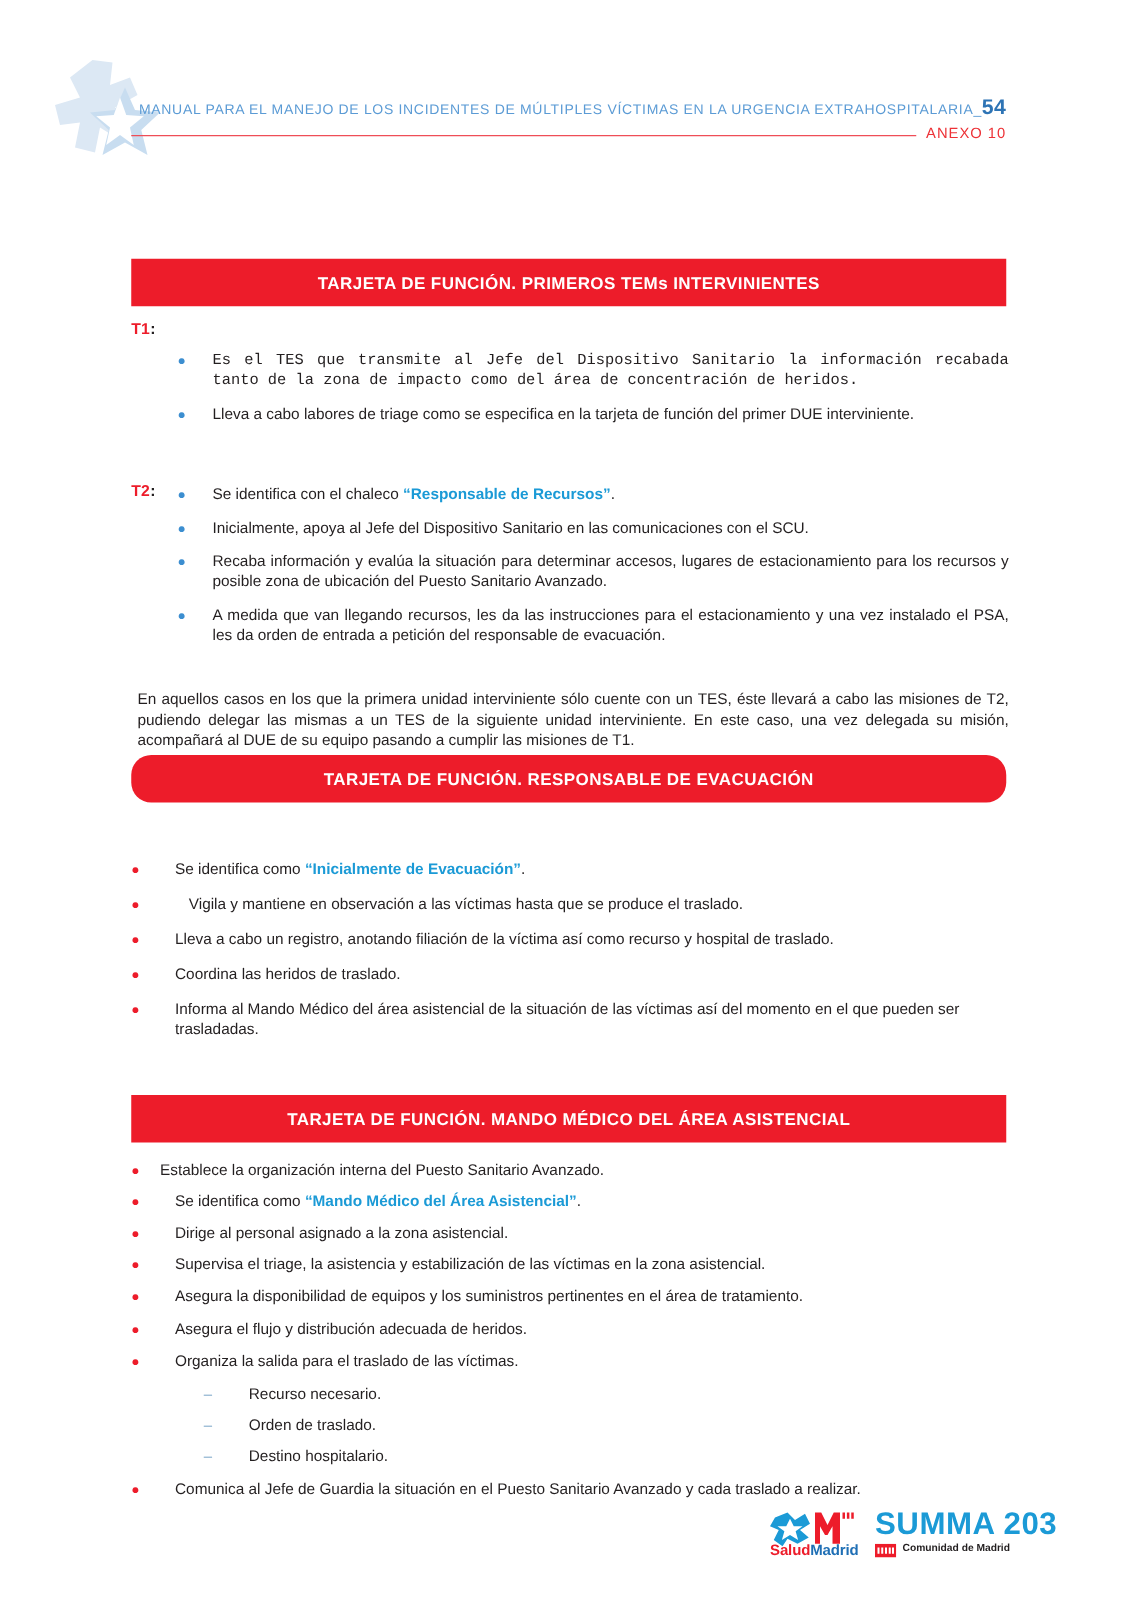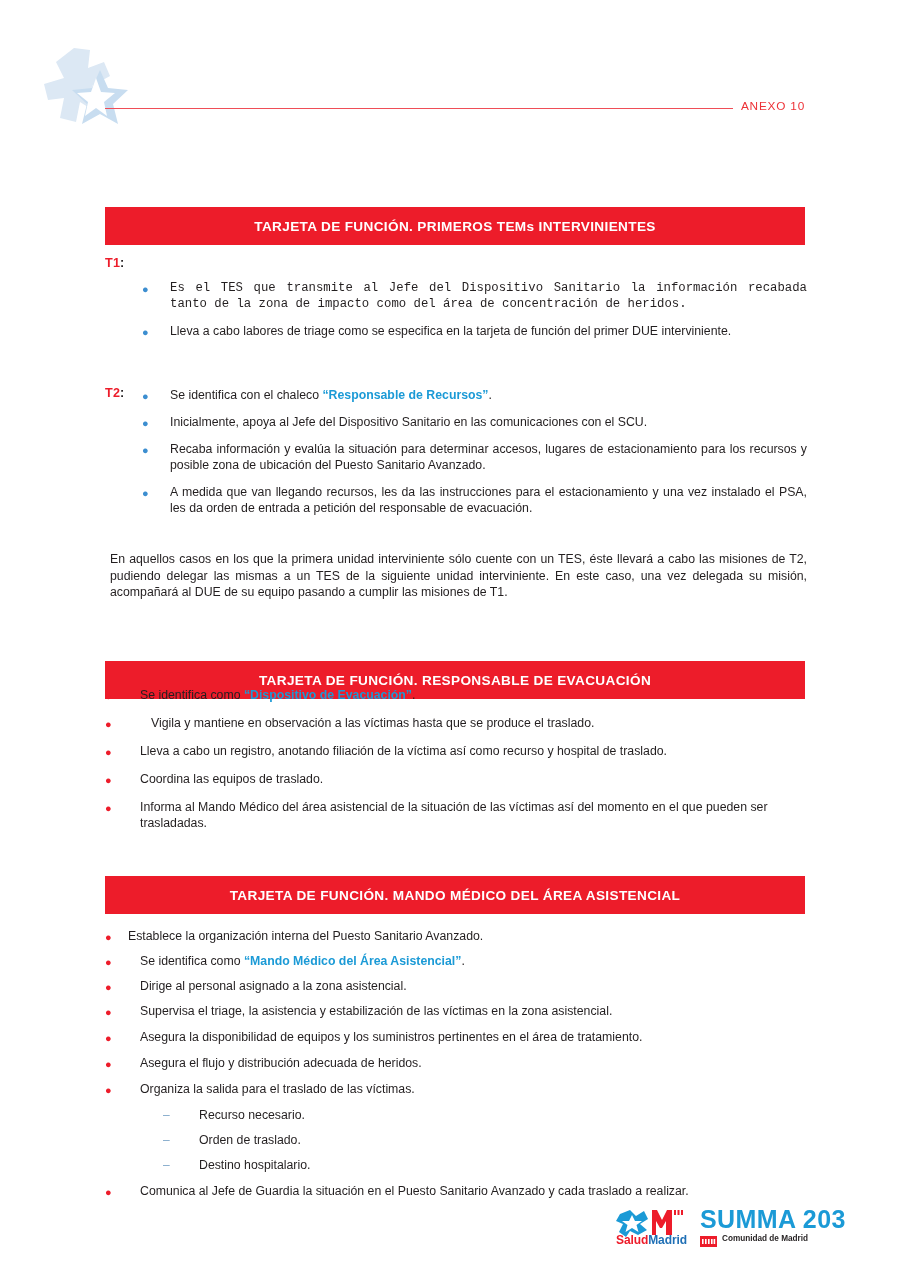--- a/index.html
+++ b/index.html
@@ -201,20 +201,23 @@
     <g fill="#c8ddf0">
       <path d="M56 22 L64 40 L84 42 L69 56 L74 76 L56 66 L38 76 L43 56 L28 42 L48 40 Z"></path>
     </g>
     <g fill="#ffffff">
       <path d="M52 30 L57 44 L71 45 L60 54 L63 68 L52 60 L41 68 L44 54 L33 45 L47 44 Z"></path>
     </g>
   </svg>
 </div>
 
 <div class="page-header">
+  <div class="header-title-row">
+    <span class="header-title">MANUAL PARA EL MANEJO DE LOS INCIDENTES DE MÚLTIPLES VÍCTIMAS EN LA URGENCIA EXTRAHOSPITALARIA</span><span class="header-sep">_</span><span class="header-page-num">54</span>
+  </div>
   <div class="header-rule"></div>
   <div class="header-anexo">ANEXO 10</div>
 </div>
 
 <div class="content">
 
   <div class="banner" style="top:207px;">TARJETA  DE  FUNCIÓN. PRIMEROS TEMs INTERVINIENTES</div>
 
   <div class="grouplabel" style="top:256px;"><span>T1</span><span class="colon">:</span></div>
 
@@ -245,40 +248,40 @@
     <span class="btext" style="margin-left:28px;"><span>Recaba información y evalúa la situación para determinar accesos, lugares de estacionamiento para los recursos y posible zona de ubicación del Puesto Sanitario Avanzado.</span></span>
   </div>
 
   <div class="brow justify" style="left:142px; top:484px; width:665px;">
     <span class="bullet bullet-blue">●</span>
     <span class="btext" style="margin-left:28px;"><span>A medida que van llegando recursos, les da las instrucciones para el estacionamiento y una vez instalado el PSA, les da orden de entrada a petición del responsable de evacuación.</span></span>
   </div>
 
   <div class="para" style="top:551px;">En aquellos casos en los que la primera unidad interviniente sólo cuente con un TES, éste llevará a cabo las misiones de T2, pudiendo delegar las mismas a un TES de la siguiente unidad interviniente. En este caso, una vez delegada su misión, acompañará al DUE de su equipo pasando a cumplir las misiones de T1.</div>
 
-  <div class="banner" style="top:661px;">TARJETA  DE  FUNCIÓN. RESPONSABLE DE EVACUACIÓN</div>
+  <div class="banner" style="top:604px;border-radius:16px;">TARJETA  DE  FUNCIÓN. RESPONSABLE DE EVACUACIÓN</div>
 
   <div class="brow" style="left:105px; top:687px; width:702px;">
     <span class="bullet bullet-red">●</span>
-    <span class="btext" style="margin-left:35px;"><span>Se identifica como </span><span class="hl">“Dispositivo de Evacuación”</span><span>.</span></span>
+    <span class="btext" style="margin-left:35px;"><span>Se identifica como </span><span class="hl">“Inicialmente de Evacuación”</span><span>.</span></span>
   </div>
 
   <div class="brow" style="left:105px; top:715px; width:702px;">
     <span class="bullet bullet-red">●</span>
     <span class="btext" style="margin-left:46px;"><span>Vigila y mantiene en observación a las víctimas hasta que se produce el traslado.</span></span>
   </div>
 
   <div class="brow" style="left:105px; top:743px; width:702px;">
     <span class="bullet bullet-red">●</span>
     <span class="btext" style="margin-left:35px;"><span>Lleva a cabo un registro, anotando filiación de la víctima así como recurso y hospital de traslado.</span></span>
   </div>
 
   <div class="brow" style="left:105px; top:771px; width:702px;">
     <span class="bullet bullet-red">●</span>
-    <span class="btext" style="margin-left:35px;"><span>Coordina las equipos de traslado.</span></span>
+    <span class="btext" style="margin-left:35px;"><span>Coordina las heridos de traslado.</span></span>
   </div>
 
   <div class="brow" style="left:105px; top:799px; width:702px;">
     <span class="bullet bullet-red">●</span>
     <span class="btext" style="margin-left:35px;"><span>Informa al Mando Médico del área asistencial de la situación de las víctimas así del momento en el que pueden ser trasladadas.</span></span>
   </div>
 
   <div class="banner" style="top:876px;">TARJETA  DE  FUNCIÓN. MANDO MÉDICO DEL ÁREA ASISTENCIAL</div>
 
   <div class="brow" style="left:105px; top:928px; width:702px;">

